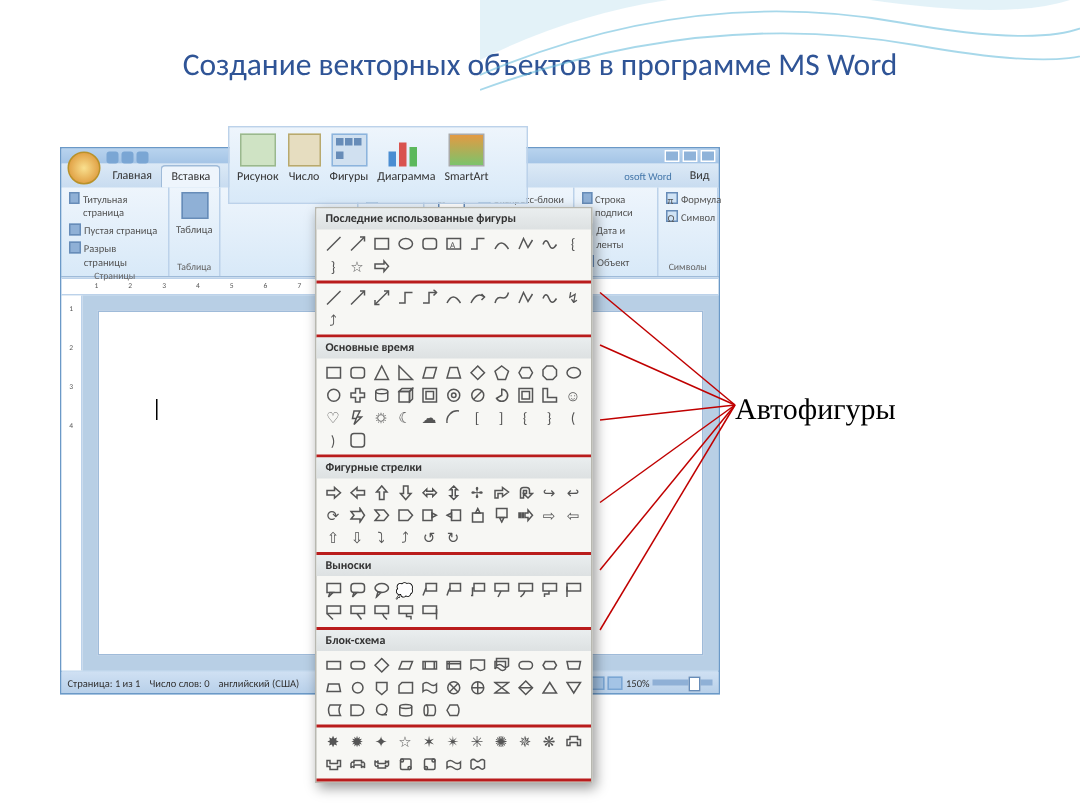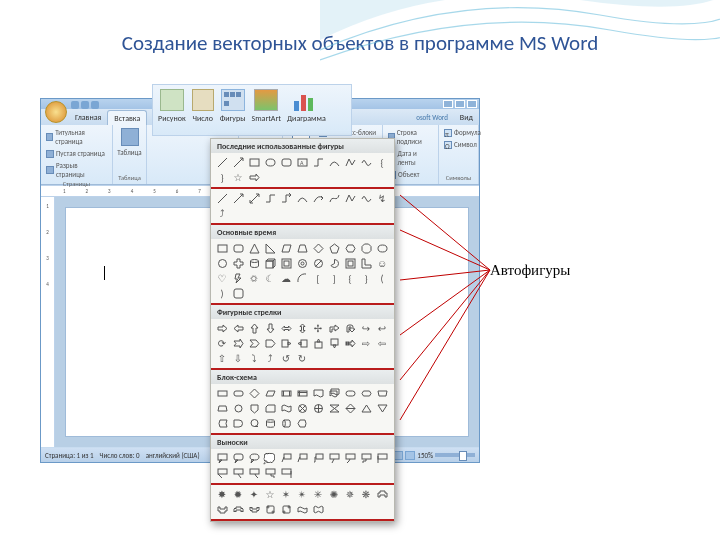--- a/index.html
+++ b/index.html
@@ -14,21 +14,21 @@
 .tabs{height:16px;background:linear-gradient(#dce9f6,#c8dcf0);display:flex;gap:0;padding-left:28px;font-size:8px;align-items:center}
 .tabs .tab{padding:2px 6px;color:#333;cursor:pointer}
 .tabs .tab.active{background:#eef5fc;border:1px solid #9fbbd9;border-bottom:none;border-radius:3px 3px 0 0}
 .office-btn{position:absolute;left:4px;top:2px;width:22px;height:22px;border-radius:50%;background:radial-gradient(#f9e08f,#d88a2a);border:1px solid #b8922a}
 .qat{position:absolute;left:30px;top:2px;display:flex;gap:2px}
 .qat .q{width:8px;height:8px;background:#7aa6d4;border-radius:2px}
 .ribbon{height:60px;background:linear-gradient(#eef5fc,#d8e9f8);display:flex;border-bottom:1px solid #9fbbd9}
 .rgroup{border-right:1px solid #bcd2ea;padding:2px 3px;display:flex;flex-direction:column;justify-content:space-between;font-size:7px;color:#555}
 .rgroup .lbl{text-align:center;font-size:6.5px;color:#666}
 .rgroup .row{display:flex;gap:2px;flex-wrap:wrap}
-.rb{display:flex;align-items:center;gap:2px;padding:1px 2px;border-radius:2px}
+.rb{display:flex;align-items:flex-start;gap:2px;padding:1px 2px;border-radius:2px}
 .rb .ic{width:8px;height:8px;background:#8fb0d6;border:1px solid #678cb8}
 .rb.big{flex-direction:column;align-items:center}
 .rb.big .ic{width:18px;height:18px}
 .ruler{height:12px;background:#fff;border-top:1px solid #bcd2ea;border-bottom:1px solid #bcd2ea;display:flex;align-items:center;font-size:5px;color:#555;padding-left:22px;gap:20px}
 .doc-area{position:relative;flex:1;background:#b8cfe5;height:250px;display:flex}
 .vruler{width:14px;background:#fff;border-right:1px solid #bcd2ea;display:flex;flex-direction:column;align-items:center;font-size:5px;gap:20px;padding-top:6px;color:#555}
 .page{margin:10px;background:#fff;flex:1;border:1px solid #9fbbd9;padding:18px;position:relative}
 .cursor{width:1px;height:14px;background:#000;margin-left:20px;margin-top:40px}
 .status-bar{position:absolute;bottom:0;left:0;right:0;height:14px;background:linear-gradient(#cfe0f3,#b8d0e9);display:flex;align-items:center;font-size:7px;color:#333;padding:0 4px;gap:6px;justify-content:space-between}
 .status-bar .sl{display:flex;gap:6px}
@@ -45,21 +45,21 @@
 .ill-item .shp span{width:5px;height:5px;background:#678cb8}
 .ill-item .sa{width:24px;height:22px;background:linear-gradient(#e39a43,#7cc36b);border:1px solid #aaa}
 .ill-item .ch{width:24px;height:22px;display:flex;align-items:flex-end;gap:2px}
 .ill-item .ch span{width:5px;background:#4a8dd2}
 .shapes-panel{position:absolute;left:210px;top:138px;width:185px;background:#f7f7f4;border:1px solid #b8b8b0;box-shadow:2px 3px 8px rgba(0,0,0,.4);font-size:8.5px}
 .sp-section{border-bottom:2px solid #b91c1c}
 .sp-head{background:linear-gradient(#eaeeef,#dde1e2);padding:2px 6px;font-weight:bold;color:#333;font-size:8px}
 .sp-grid{display:flex;flex-wrap:wrap;padding:3px 4px;gap:2px}
 .sh{width:14px;height:13px;display:flex;align-items:center;justify-content:center;color:#555;font-size:10px;cursor:pointer}
 .sh svg{width:11px;height:11px;stroke:#555;fill:none;stroke-width:1}
-.ann-label{position:absolute;left:490px;top:262px;font-family:'Times New Roman',serif;font-size:15px;color:#000}
+.ann-label{position:absolute;left:490px;top:262px;font-family:'Times New Roman',serif;font-size:20px;color:#000}
 svg.arrows{position:absolute;left:0;top:0;pointer-events:none}
 svg.arrows line{stroke:#c00000;stroke-width:1}
 </style>
 </head>
 <body>
 
 <svg class="decor-curve" viewBox="0 0 420 130">
   <path class="fill" d="M0,80 Q120,20 260,40 T420,20 L420,0 L0,0 Z"></path>
   <path d="M0,90 Q140,30 280,55 T420,35"></path>
   <path d="M0,100 Q150,45 290,70 T420,55"></path>
@@ -233,30 +233,30 @@
   <div class="ill-item">
       <div class="shp">
         <span></span>
         <span></span>
         <span></span>
         <span></span>
       </div>
       <span>Фигуры</span>
     </div>
   <div class="ill-item">
-      <div class="sa"></div>
-      <span>SmartArt</span>
-    </div>
-  <div class="ill-item">
       <div class="ch">
         <span style="height:10px"></span>
         <span style="height:16px;background:#d9534f"></span>
         <span style="height:13px;background:#5cb85c"></span>
       </div>
       <span>Диаграмма</span>
+    </div>
+  <div class="ill-item">
+      <div class="sa"></div>
+      <span>SmartArt</span>
     </div>
 </div>
 
 <div class="shapes-panel">
   <div class="sp-section">
     <div class="sp-head">Последние использованные фигуры</div>
     <div class="sp-grid">
       <div class="sh">
           <svg>
             <line x1="1" y1="10" x2="10" y2="1"></line>
@@ -620,20 +620,116 @@
       <div class="sh">⇦</div>
       <div class="sh">⇧</div>
       <div class="sh">⇩</div>
       <div class="sh">⤵</div>
       <div class="sh">⤴</div>
       <div class="sh">↺</div>
       <div class="sh">↻</div>
     </div>
   </div>
   <div class="sp-section">
+    <div class="sp-head">Выноски</div>
+    <div class="sp-grid">
+      <div class="sh">
+          <svg>
+            <rect x="1" y="1" width="9" height="6"></rect>
+            <polygon points="3,7 2,10 5,7"></polygon>
+          </svg>
+        </div>
+      <div class="sh">
+          <svg>
+            <rect x="1" y="1" width="9" height="6" rx="2"></rect>
+            <polygon points="3,7 2,10 5,7"></polygon>
+          </svg>
+        </div>
+      <div class="sh">
+          <svg>
+            <ellipse cx="5.5" cy="4" rx="4.5" ry="3"></ellipse>
+            <polygon points="3,6.5 2,10 5,7"></polygon>
+          </svg>
+        </div>
+      <div class="sh">💭</div>
+      <div class="sh">
+          <svg>
+            <rect x="3" y="1" width="7" height="5"></rect>
+            <line x1="3" y1="4" x2="1" y2="9"></line>
+          </svg>
+        </div>
+      <div class="sh">
+          <svg>
+            <rect x="3" y="1" width="7" height="5"></rect>
+            <path d="M3,4 L2,6 L1,9"></path>
+          </svg>
+        </div>
+      <div class="sh">
+          <svg>
+            <rect x="3" y="1" width="7" height="5"></rect>
+            <path d="M3,4 L2,4 L2,9 L1,9"></path>
+          </svg>
+        </div>
+      <div class="sh">
+          <svg>
+            <rect x="1" y="1" width="9" height="5"></rect>
+            <line x1="5" y1="6" x2="3" y2="10"></line>
+          </svg>
+        </div>
+      <div class="sh">
+          <svg>
+            <rect x="1" y="1" width="9" height="5"></rect>
+            <path d="M5,6 L4,8 L2,10"></path>
+          </svg>
+        </div>
+      <div class="sh">
+          <svg>
+            <rect x="1" y="1" width="9" height="5"></rect>
+            <path d="M5,6 L5,8 L2,8 L2,10"></path>
+          </svg>
+        </div>
+      <div class="sh">
+          <svg>
+            <rect x="1" y="1" width="9" height="5"></rect>
+            <line x1="1" y1="3" x2="1" y2="10"></line>
+          </svg>
+        </div>
+      <div class="sh">
+          <svg>
+            <rect x="1" y="1" width="9" height="5"></rect>
+            <line x1="1" y1="6" x2="5" y2="10"></line>
+          </svg>
+        </div>
+      <div class="sh">
+          <svg>
+            <rect x="1" y="1" width="9" height="5"></rect>
+            <line x1="5" y1="6" x2="8" y2="10"></line>
+          </svg>
+        </div>
+      <div class="sh">
+          <svg>
+            <rect x="1" y="1" width="9" height="5"></rect>
+            <path d="M6,6 L7,8 L9,10"></path>
+          </svg>
+        </div>
+      <div class="sh">
+          <svg>
+            <rect x="1" y="1" width="9" height="5"></rect>
+            <path d="M6,6 L6,8 L9,8 L9,10"></path>
+          </svg>
+        </div>
+      <div class="sh">
+          <svg>
+            <rect x="1" y="1" width="9" height="5"></rect>
+            <line x1="10" y1="3" x2="10" y2="10"></line>
+          </svg>
+        </div>
+    </div>
+  </div>
+  <div class="sp-section">
     <div class="sp-head">Блок-схема</div>
     <div class="sp-grid">
       <div class="sh">
           <svg>
             <rect x="1" y="3" width="9" height="5"></rect>
           </svg>
         </div>
       <div class="sh">
           <svg>
             <rect x="1" y="3" width="9" height="5" rx="2"></rect>
@@ -773,116 +869,20 @@
         </div>
       <div class="sh">
           <svg>
             <ellipse cx="3" cy="5.5" rx="1.3" ry="3.5"></ellipse>
             <path d="M3,2 L8,2 A1.3,3.5 0 0 1 8,9 L3,9"></path>
           </svg>
         </div>
       <div class="sh">
           <svg>
             <path d="M1,5.5 L3,2 L8,2 Q10,5.5 8,9 L3,9 Z"></path>
-          </svg>
-        </div>
-    </div>
-  </div>
-  <div class="sp-section">
-    <div class="sp-head">Выноски</div>
-    <div class="sp-grid">
-      <div class="sh">
-          <svg>
-            <rect x="1" y="1" width="9" height="6"></rect>
-            <polygon points="3,7 2,10 5,7"></polygon>
-          </svg>
-        </div>
-      <div class="sh">
-          <svg>
-            <rect x="1" y="1" width="9" height="6" rx="2"></rect>
-            <polygon points="3,7 2,10 5,7"></polygon>
-          </svg>
-        </div>
-      <div class="sh">
-          <svg>
-            <ellipse cx="5.5" cy="4" rx="4.5" ry="3"></ellipse>
-            <polygon points="3,6.5 2,10 5,7"></polygon>
-          </svg>
-        </div>
-      <div class="sh">💭</div>
-      <div class="sh">
-          <svg>
-            <rect x="3" y="1" width="7" height="5"></rect>
-            <line x1="3" y1="4" x2="1" y2="9"></line>
-          </svg>
-        </div>
-      <div class="sh">
-          <svg>
-            <rect x="3" y="1" width="7" height="5"></rect>
-            <path d="M3,4 L2,6 L1,9"></path>
-          </svg>
-        </div>
-      <div class="sh">
-          <svg>
-            <rect x="3" y="1" width="7" height="5"></rect>
-            <path d="M3,4 L2,4 L2,9 L1,9"></path>
-          </svg>
-        </div>
-      <div class="sh">
-          <svg>
-            <rect x="1" y="1" width="9" height="5"></rect>
-            <line x1="5" y1="6" x2="3" y2="10"></line>
-          </svg>
-        </div>
-      <div class="sh">
-          <svg>
-            <rect x="1" y="1" width="9" height="5"></rect>
-            <path d="M5,6 L4,8 L2,10"></path>
-          </svg>
-        </div>
-      <div class="sh">
-          <svg>
-            <rect x="1" y="1" width="9" height="5"></rect>
-            <path d="M5,6 L5,8 L2,8 L2,10"></path>
-          </svg>
-        </div>
-      <div class="sh">
-          <svg>
-            <rect x="1" y="1" width="9" height="5"></rect>
-            <line x1="1" y1="3" x2="1" y2="10"></line>
-          </svg>
-        </div>
-      <div class="sh">
-          <svg>
-            <rect x="1" y="1" width="9" height="5"></rect>
-            <line x1="1" y1="6" x2="5" y2="10"></line>
-          </svg>
-        </div>
-      <div class="sh">
-          <svg>
-            <rect x="1" y="1" width="9" height="5"></rect>
-            <line x1="5" y1="6" x2="8" y2="10"></line>
-          </svg>
-        </div>
-      <div class="sh">
-          <svg>
-            <rect x="1" y="1" width="9" height="5"></rect>
-            <path d="M6,6 L7,8 L9,10"></path>
-          </svg>
-        </div>
-      <div class="sh">
-          <svg>
-            <rect x="1" y="1" width="9" height="5"></rect>
-            <path d="M6,6 L6,8 L9,8 L9,10"></path>
-          </svg>
-        </div>
-      <div class="sh">
-          <svg>
-            <rect x="1" y="1" width="9" height="5"></rect>
-            <line x1="10" y1="3" x2="10" y2="10"></line>
           </svg>
         </div>
     </div>
   </div>
   <div class="sp-section">
     <div class="sp-grid">
       <div class="sh">✸</div>
       <div class="sh">✹</div>
       <div class="sh">✦</div>
       <div class="sh">☆</div>

